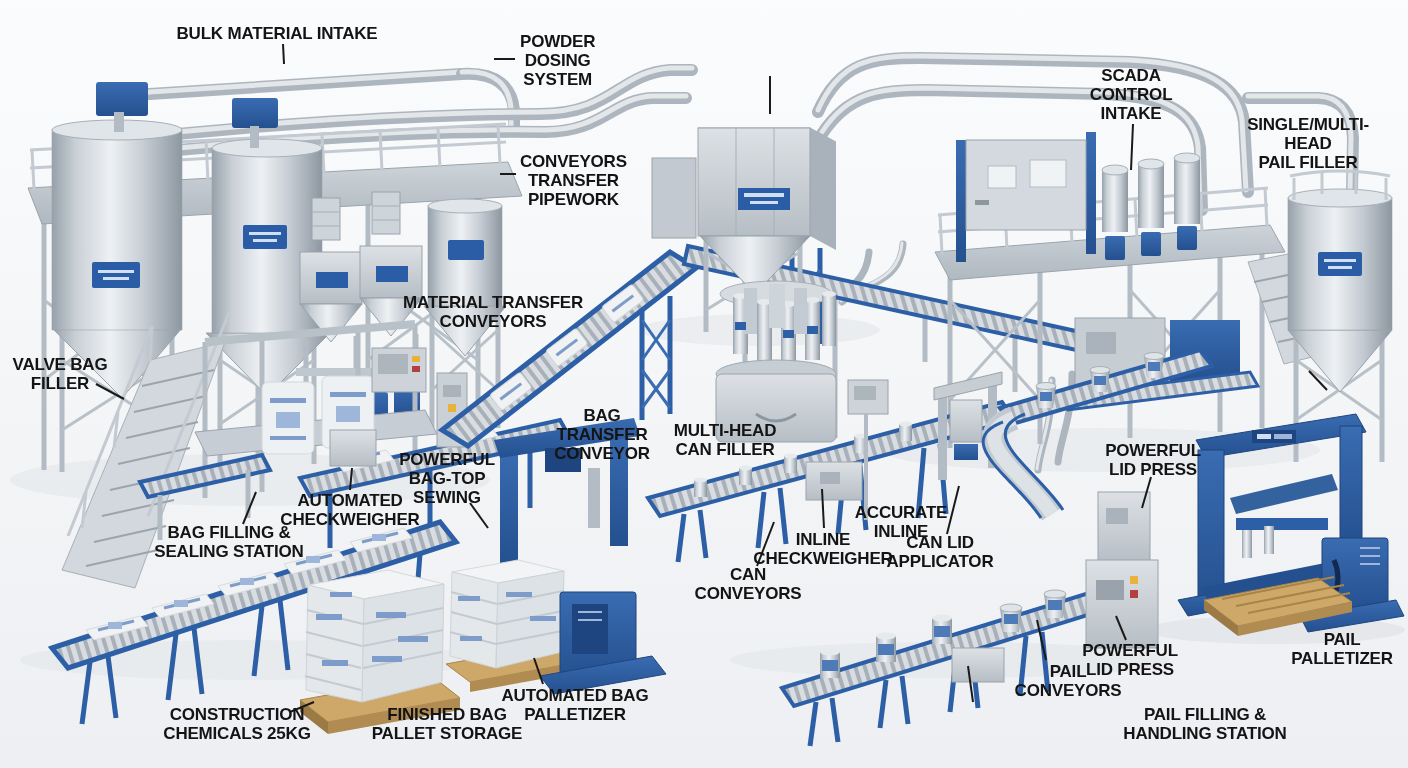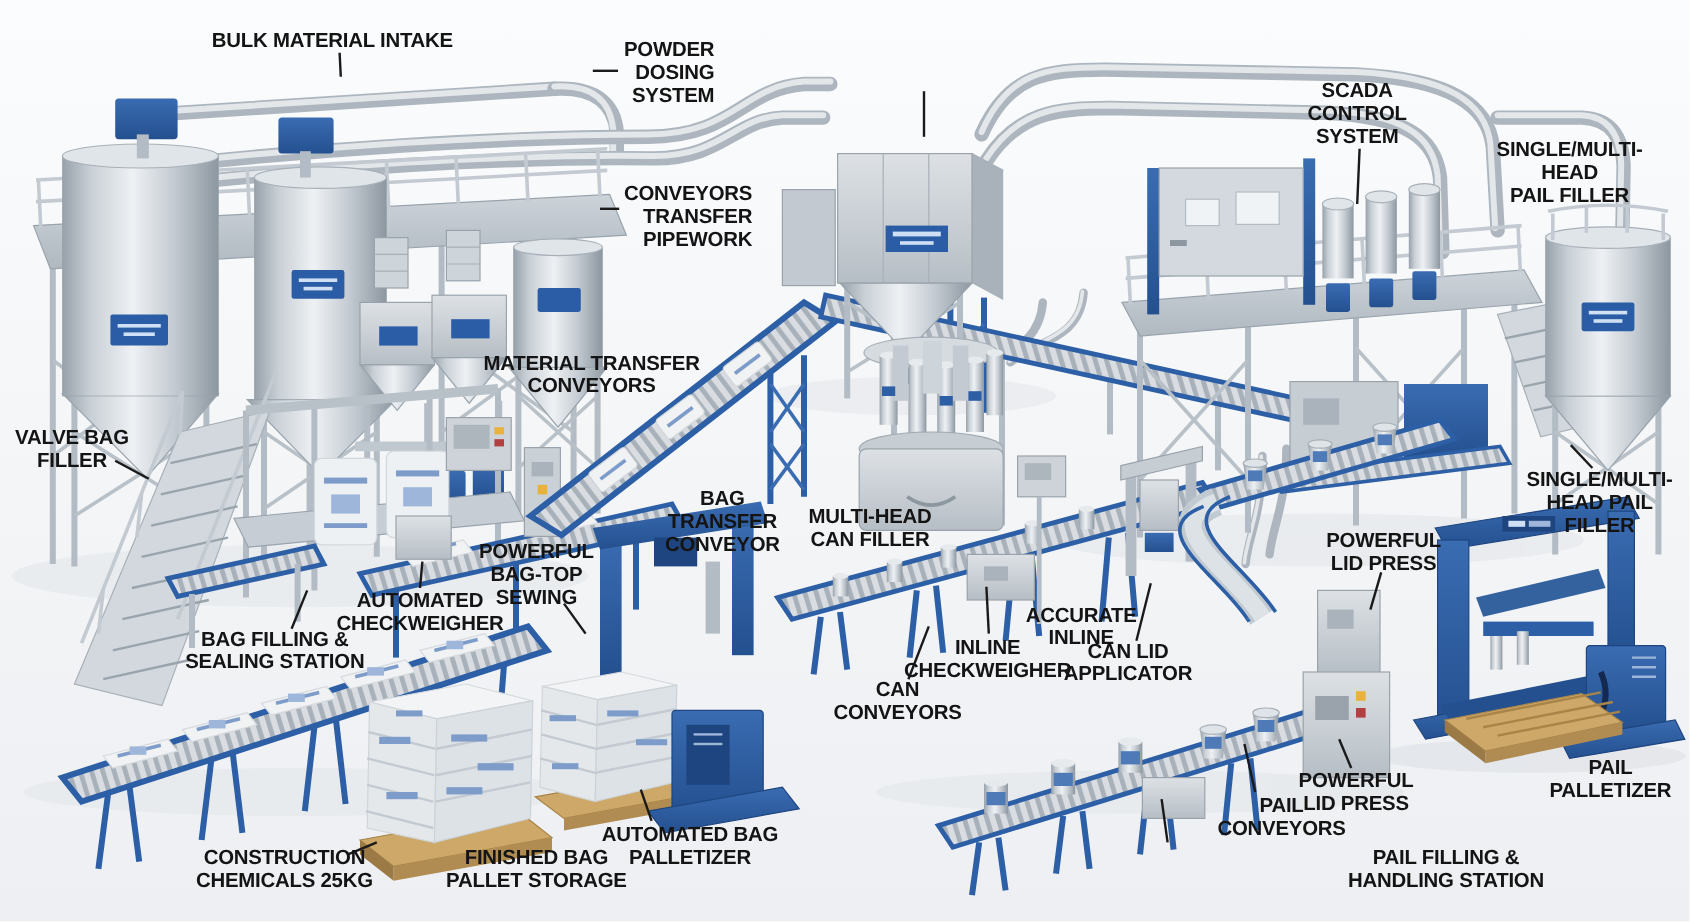--- a/index.html
+++ b/index.html
@@ -3,21 +3,21 @@
 <meta charset="utf-8">
 <style>
   html,body{margin:0;padding:0;}
   .stage{position:relative;width:1408px;height:768px;overflow:hidden;
          background:linear-gradient(#fbfcfd,#edeff2);
          font-family:"Liberation Sans",sans-serif;}
   .stage svg{position:absolute;left:0;top:0;}
   .lbl{position:absolute;font-weight:700;font-size:17px;line-height:1.12;
        color:#141414;letter-spacing:-0.2px;white-space:pre-line;text-align:center;
        transform:translateX(-50%);}
-  .lbl.left{text-align:right;transform:none;}
+  .lbl.left{text-align:center;transform:none;}
   .leader{stroke:#1a1a1a;stroke-width:2;fill:none;}
   .pO{stroke:#adb6be;stroke-width:12;fill:none;stroke-linecap:round;}
   .pI{stroke:#e3e7ea;stroke-width:5;fill:none;stroke-linecap:round;}
   .pOt{stroke:#adb6be;stroke-width:7;fill:none;stroke-linecap:round;}
   .pIt{stroke:#e3e7ea;stroke-width:3;fill:none;stroke-linecap:round;}
   .rail{stroke:#c3cad1;stroke-width:3;fill:none;}
   .post{stroke:#b3bcc4;stroke-width:5;}
   .brace{stroke:#b8c0c8;stroke-width:3;}
   .bluebeam{stroke:#2d5fa6;stroke-width:5;}
   .bluebrace{stroke:#3a6cb2;stroke-width:3;}
@@ -692,37 +692,35 @@
     <line x1="543" y1="684" x2="534" y2="658"></line>
   </g>
 </svg>
 
 <div class="lbl" style="left:277px;top:24px">BULK MATERIAL INTAKE</div>
 <div class="lbl left" style="left:520px;top:32px">POWDER
 DOSING
 SYSTEM</div>
 <div class="lbl" style="left:1131px;top:66px">SCADA
 CONTROL
-SYSTEM</div>
+INTAKE</div>
 <div class="lbl" style="left:1308px;top:115px">SINGLE/MULTI-HEAD
 PAIL FILLER</div>
 <div class="lbl left" style="left:520px;top:152px">CONVEYORS
 TRANSFER
 PIPEWORK</div>
 <div class="lbl" style="left:493px;top:293px">MATERIAL TRANSFER
 CONVEYORS</div>
 <div class="lbl" style="left:60px;top:355px">VALVE BAG
 FILLER</div>
 <div class="lbl" style="left:602px;top:406px">BAG
 TRANSFER
 CONVEYOR</div>
 <div class="lbl" style="left:725px;top:421px">MULTI-HEAD
 CAN FILLER</div>
-<div class="lbl" style="left:1333px;top:390px">SINGLE/MULTI-
-HEAD PAIL FILLER</div>
 <div class="lbl" style="left:447px;top:450px">POWERFUL
 BAG-TOP
 SEWING</div>
 <div class="lbl" style="left:350px;top:491px">AUTOMATED
 CHECKWEIGHER</div>
 <div class="lbl" style="left:1153px;top:441px">POWERFUL
 LID PRESS</div>
 <div class="lbl" style="left:901px;top:503px">ACCURATE
 INLINE</div>
 <div class="lbl" style="left:823px;top:530px">INLINE

